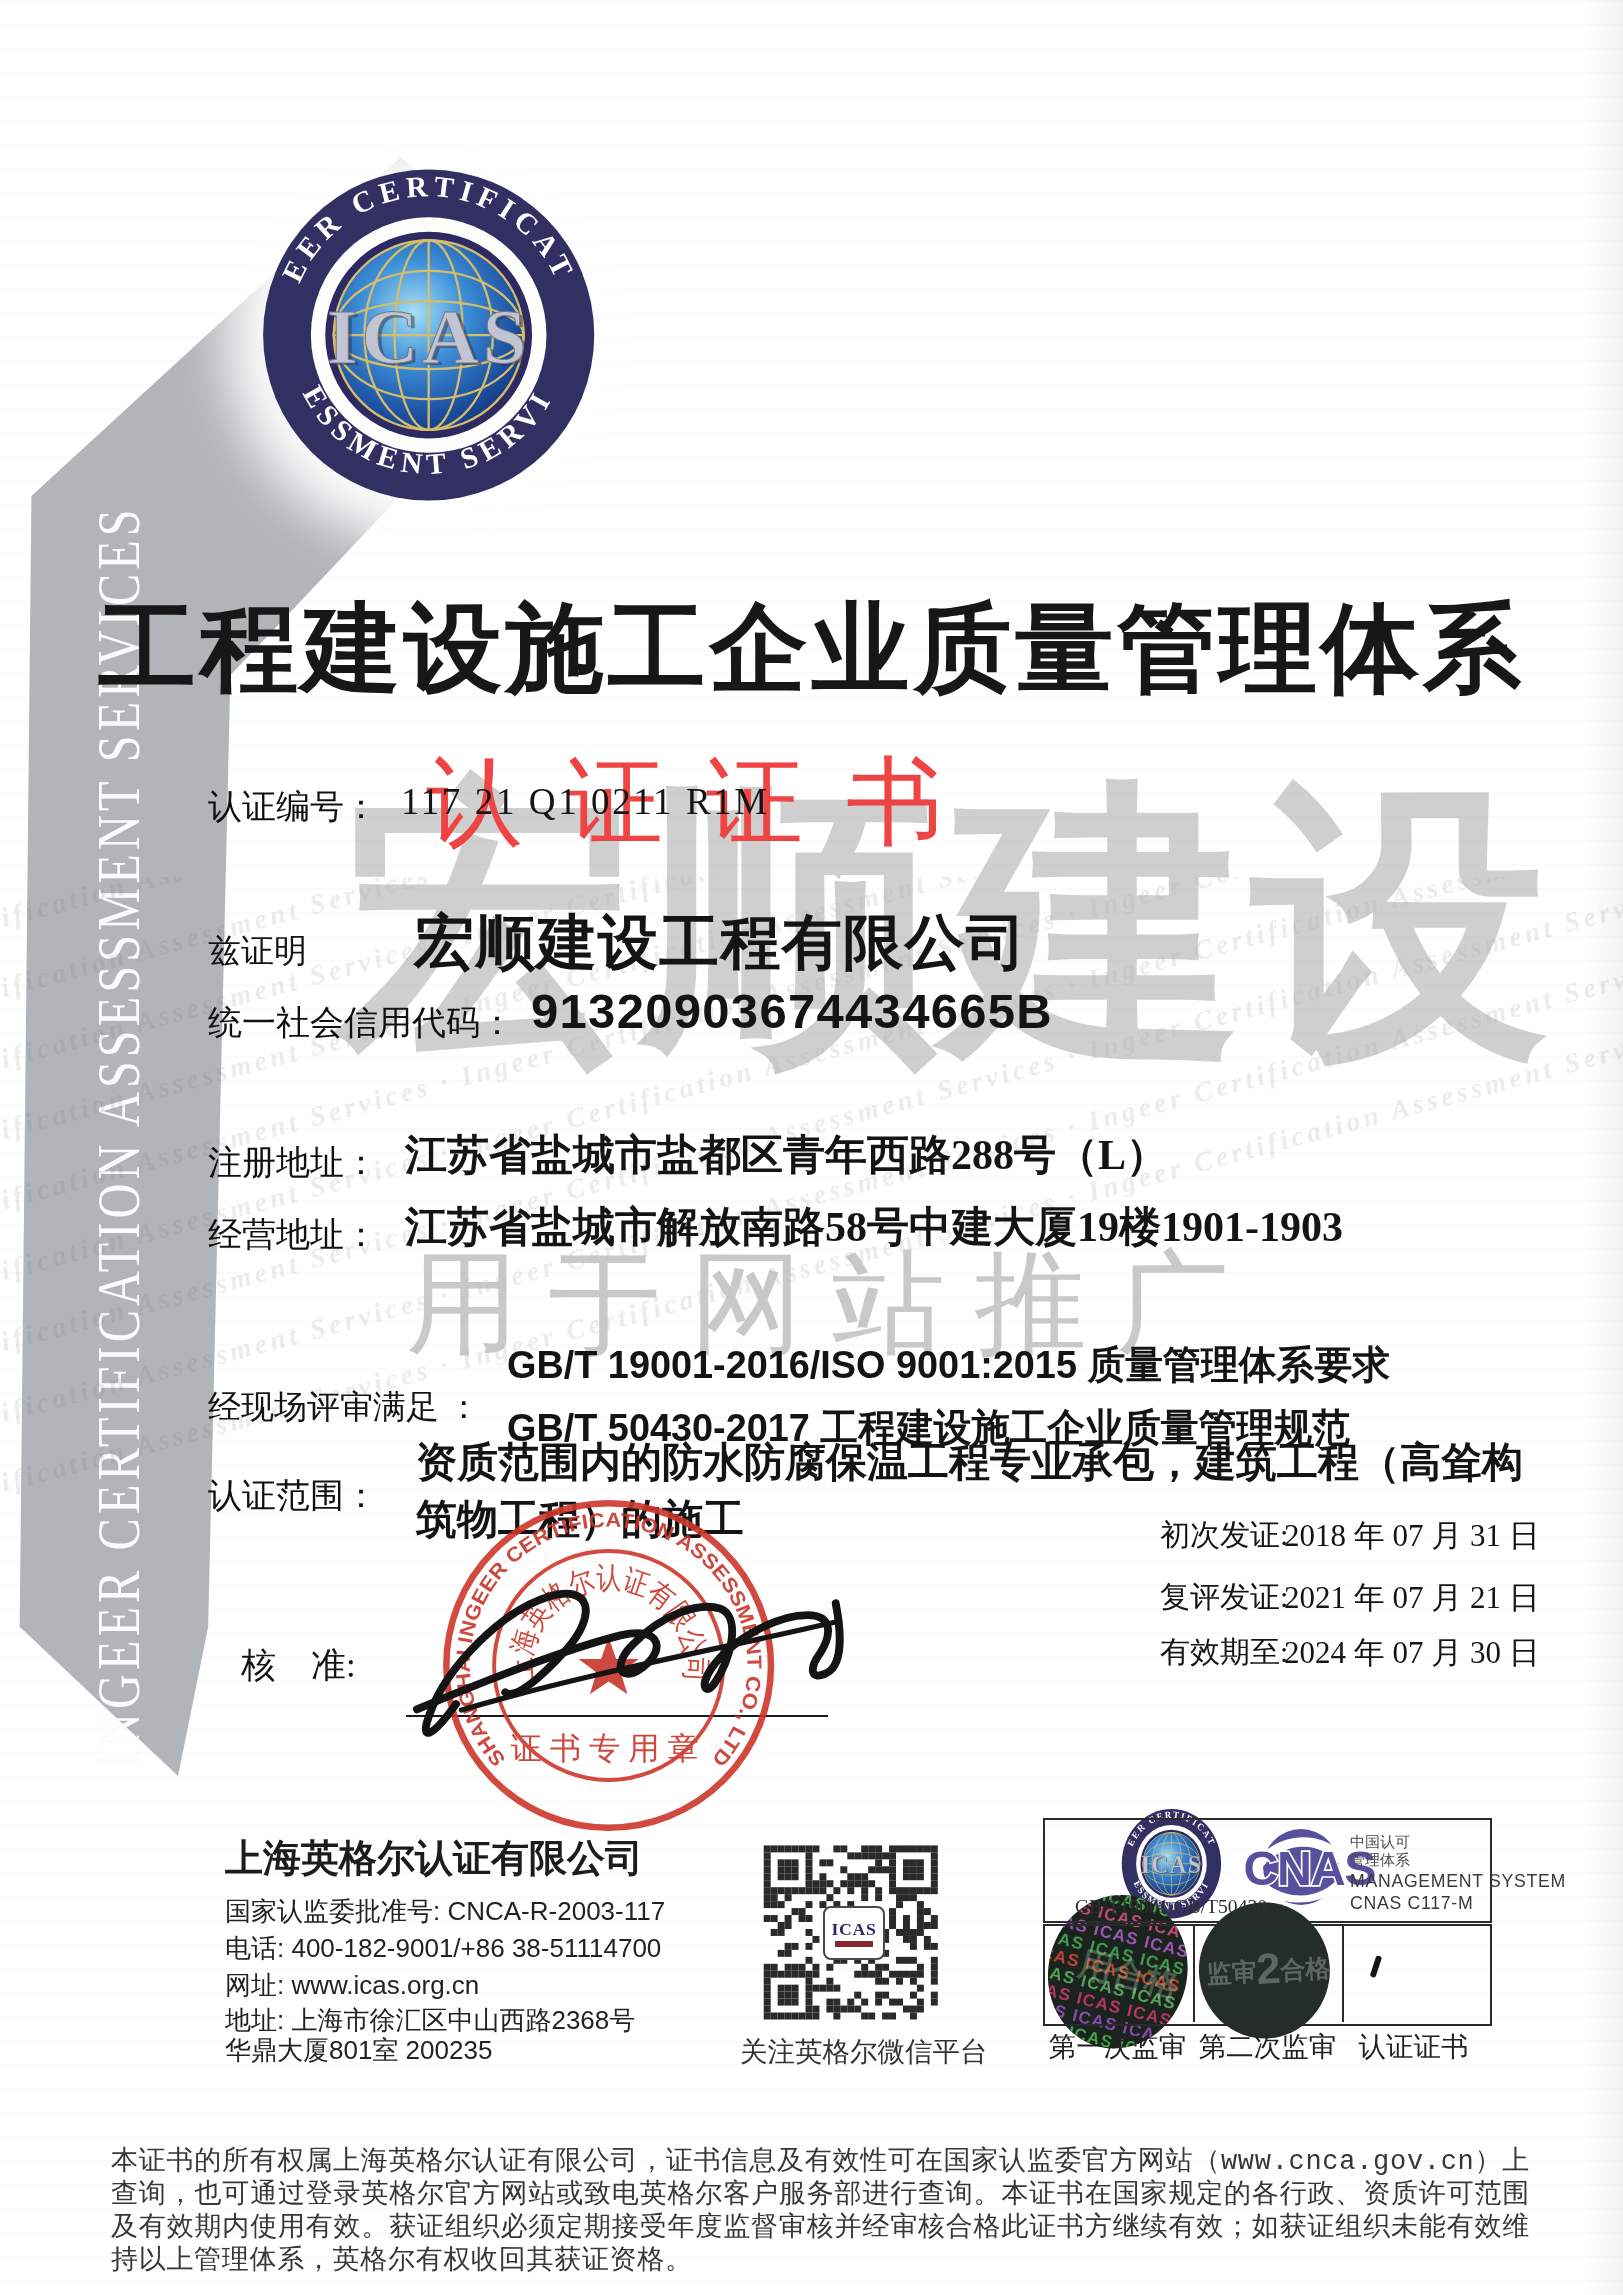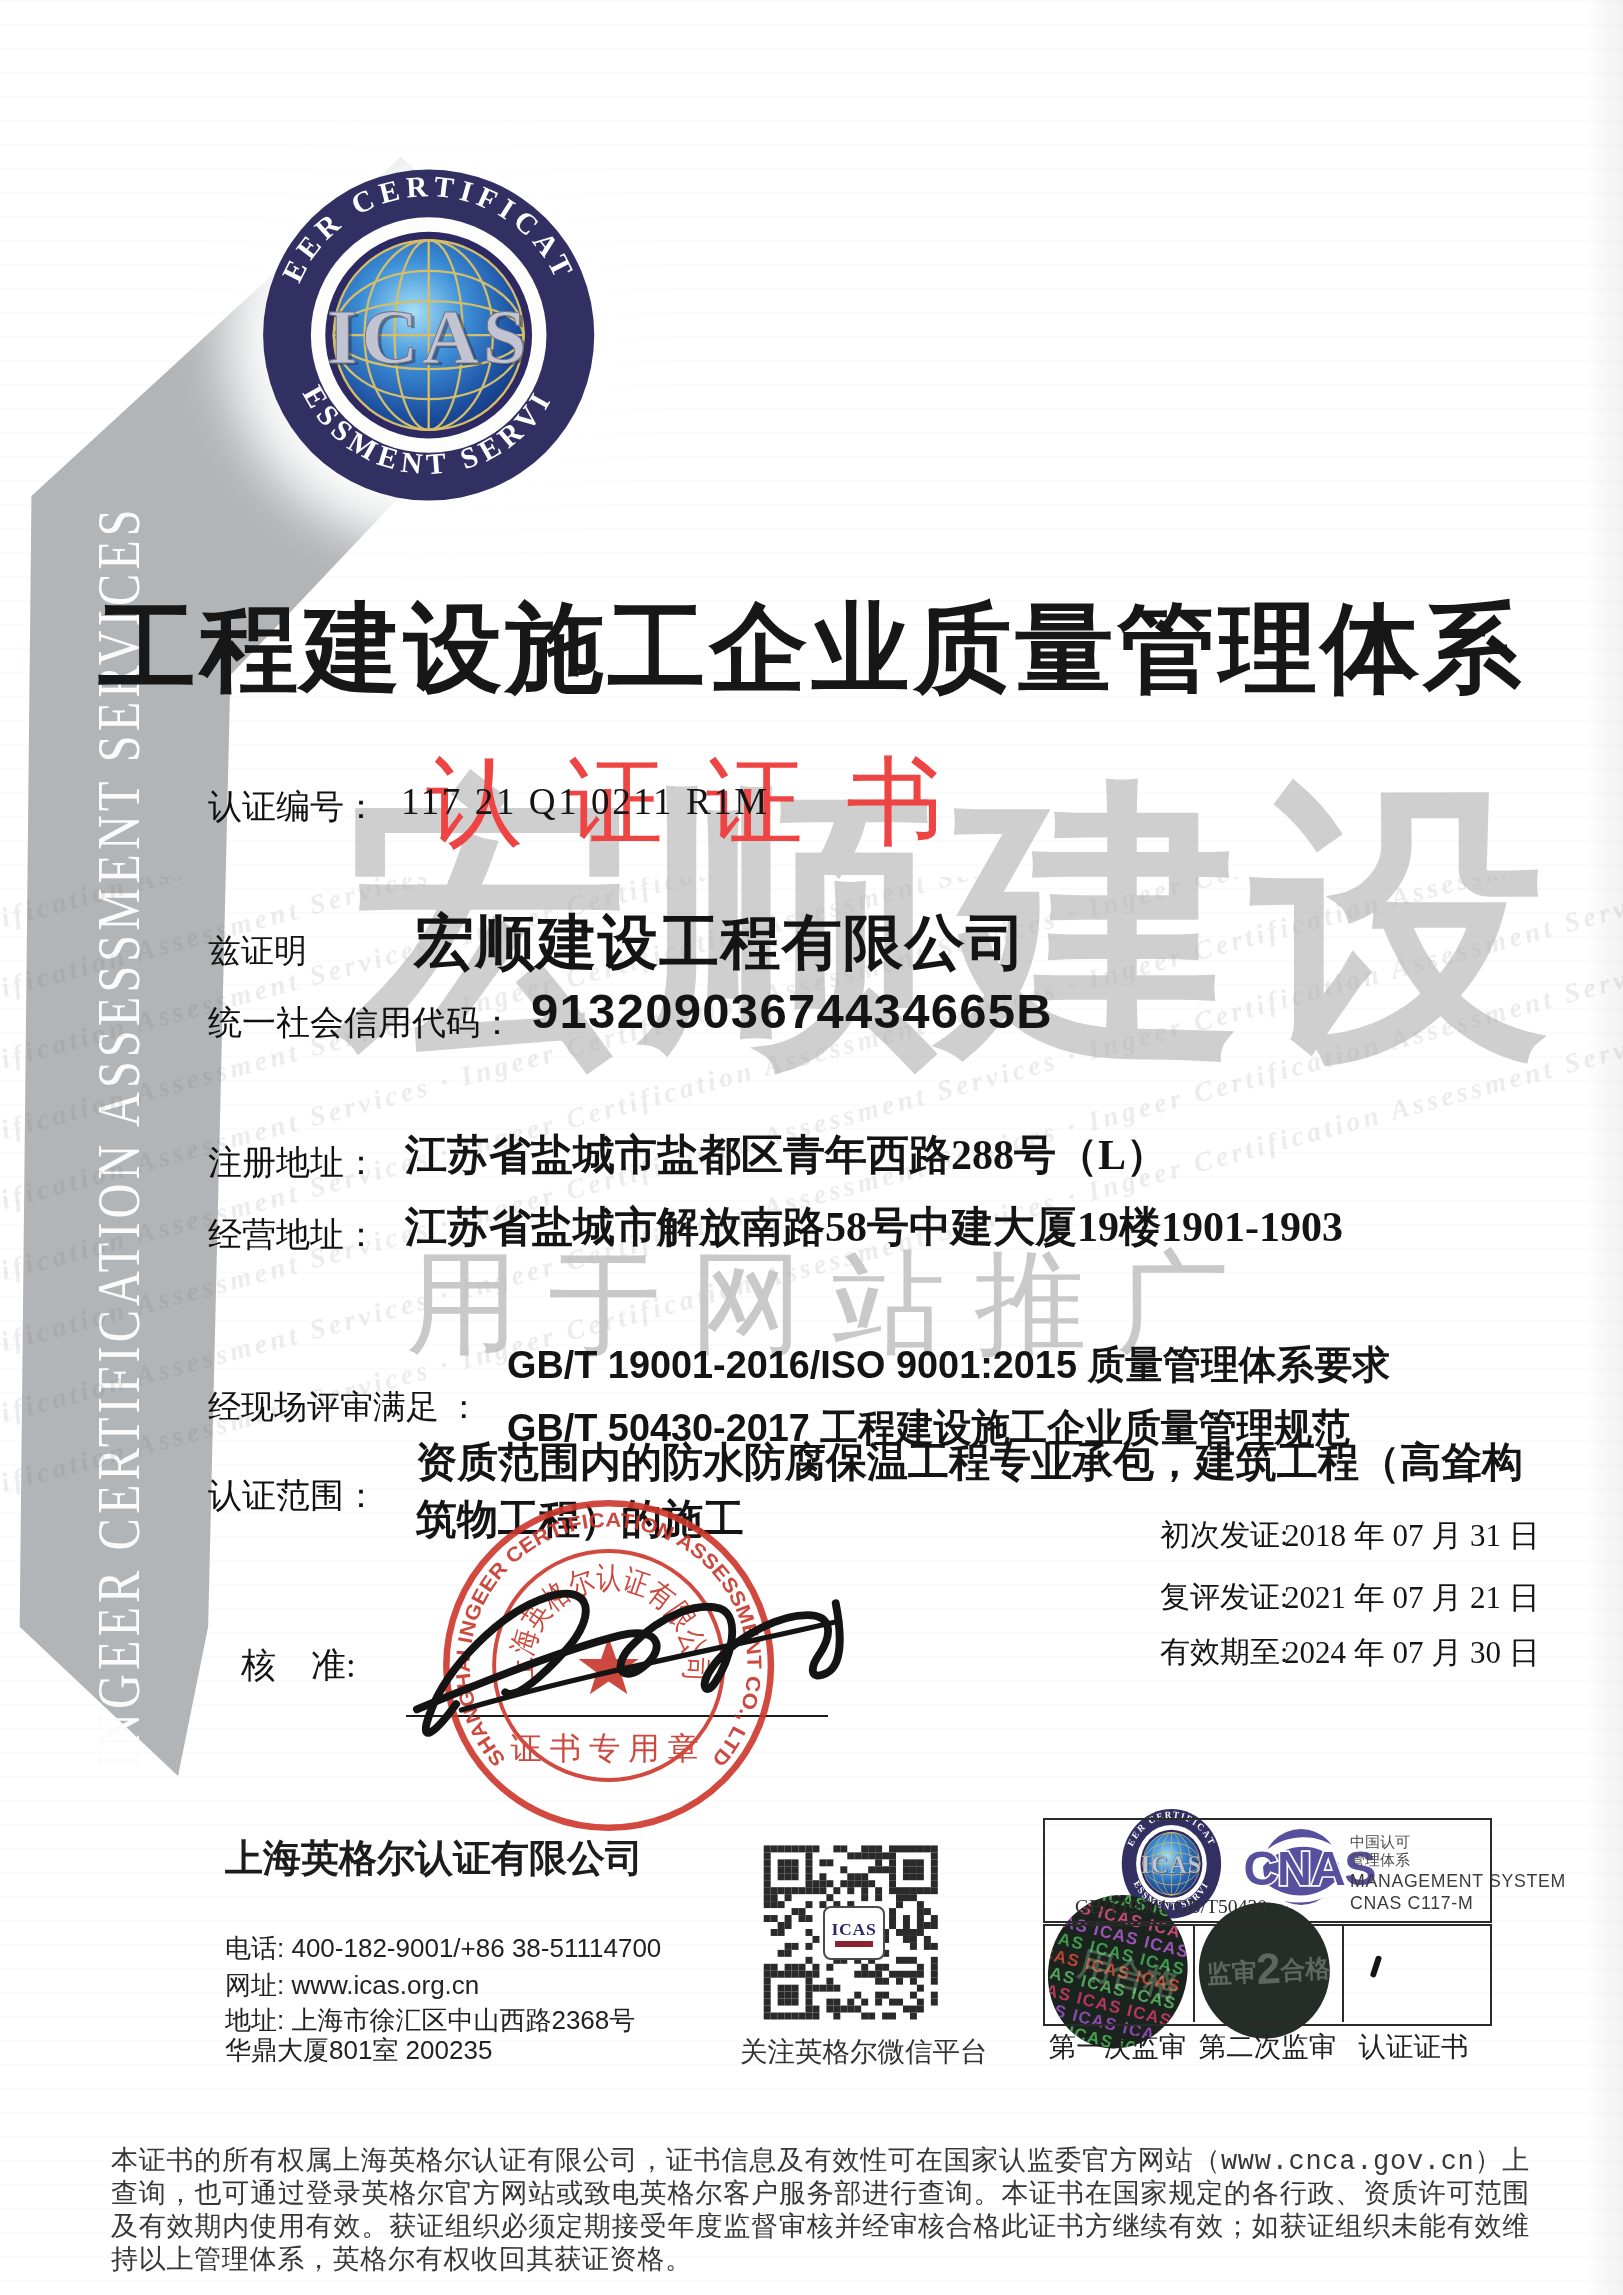--- a/index.html
+++ b/index.html
@@ -490,20 +490,21 @@
   <div class="abs z3 dval d0">2018 年 07 月 31 日</div>
   <div class="abs z3 dlbl d1">复评发证:</div>
   <div class="abs z3 dval d1">2021 年 07 月 21 日</div>
   <div class="abs z3 dlbl d2">有效期至:</div>
   <div class="abs z3 dval d2">2024 年 07 月 30 日</div>
 
   <div class="abs z3" id="approve-l">核    准:</div>
   <div class="abs z3" id="approve-line"></div>
 
   <div class="abs z3" id="issuer-name">上海英格尔认证有限公司</div>
+  <div class="abs z3 iline i0">国家认监委批准号: CNCA-R-2003-117</div>
   <div class="abs z3 iline i1">电话: 400-182-9001/+86 38-51114700</div>
   <div class="abs z3 iline i2">网址: www.icas.org.cn</div>
   <div class="abs z3 iline i3">地址: 上海市徐汇区中山西路2368号</div>
   <div class="abs z3 iline i4">华鼎大厦801室    200235</div>
 
   <div class="abs z3" id="qr-caption">关注英格尔微信平台</div>
   <div class="abs qr-logo">
     <span>ICAS</span>
       <i></i>
   </div>

